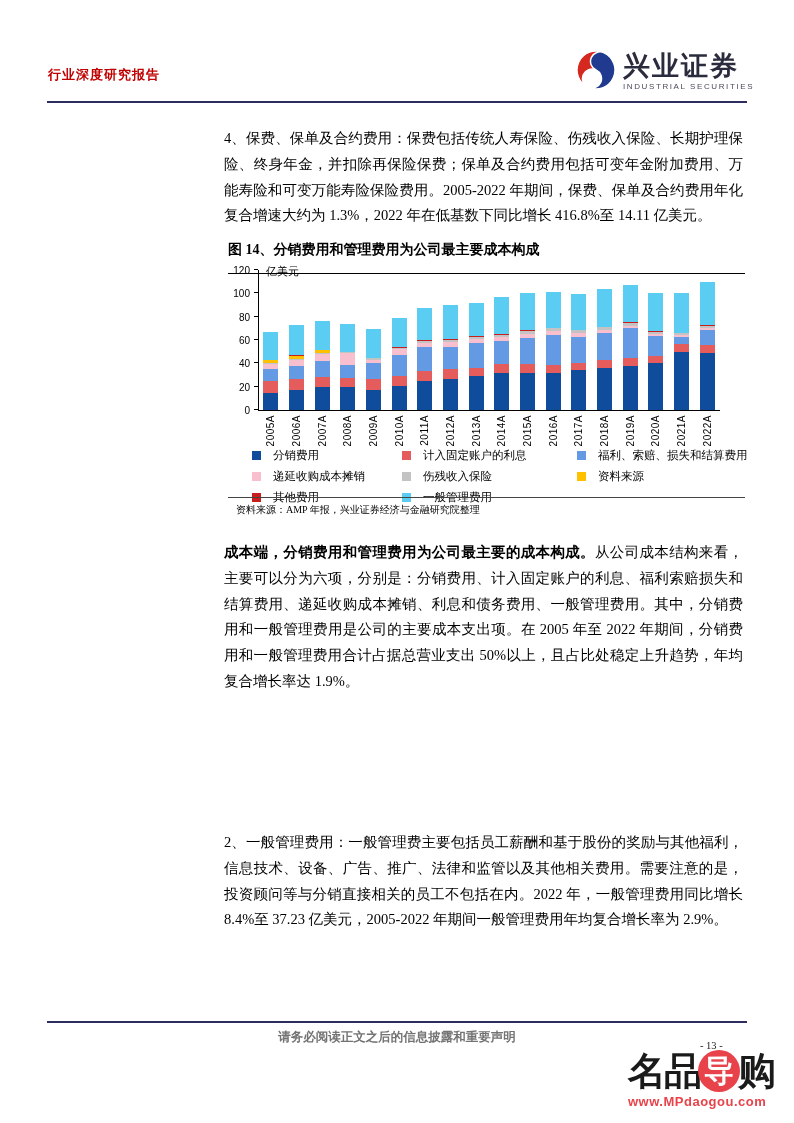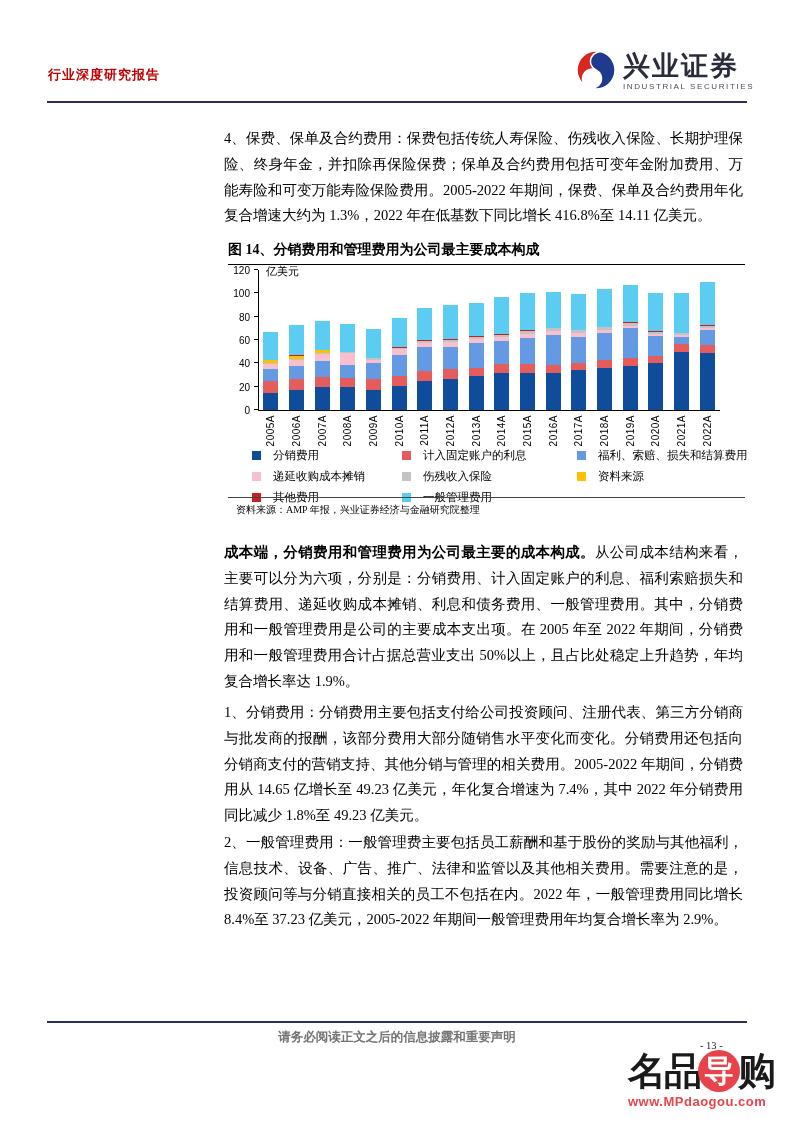--- a/index.html
+++ b/index.html
@@ -13,21 +13,21 @@
   .brand-cn{font-size:27px;font-weight:bold;color:#2b2b3e;font-family:"Liberation Serif",serif;letter-spacing:2px;}
   .brand-en{font-size:8px;color:#4a4a5a;letter-spacing:1.6px;margin-top:3px;font-family:"Liberation Sans",sans-serif;}
   .rule{position:absolute;height:2px;background:#2c2c5e;left:47px;width:700px;}
   .rule-top{top:101px;}
   .rule-bottom{top:1021px;}
   
   .para{position:absolute;left:224px;width:519px;font-size:14.5px;line-height:25.8px;text-align:justify;}
   .lead-bold{font-weight:bold;}
   
   .fig-title{position:absolute;left:228px;top:241px;width:517px;font-size:14px;font-weight:bold;
-             border-bottom:1.5px solid #000;padding-bottom:5px;}
+             border-bottom:1.5px solid #000;padding-bottom:14px;}
   .chart{position:absolute;left:230px;top:270px;display:flex;}
   .yaxis{position:relative;width:28px;height:140px;font-size:10px;font-family:"Liberation Sans",sans-serif;}
   .ytick{position:absolute;right:8px;width:20px;text-align:right;color:#000;}
   .ymark{position:absolute;right:0;width:4px;height:1px;background:#000;}
   .plot{position:relative;width:462px;height:180px;display:flex;}
   .axis-y{position:absolute;left:0;top:0;width:1px;height:141px;background:#000;}
   .axis-x{position:absolute;left:0;top:140px;width:100%;height:1px;background:#000;}
   .unit{position:absolute;left:8px;top:-6px;font-size:11px;}
   .bar-slot{flex:1;display:flex;flex-direction:column;align-items:center;}
   .bar-wrap{height:140px;display:flex;align-items:flex-end;}
@@ -407,21 +407,20 @@
       </div>
     </div>
 
   <div class="src-rule"></div>
   <div class="source">资料来源：AMP 年报，兴业证券经济与金融研究院整理</div>
 
   <div class="para" style="top:540px;">
     <span class="lead-bold">成本端，分销费用和管理费用为公司最主要的成本构成。</span><span>从公司成本结构来看，主要可以分为六项，分别是：分销费用、计入固定账户的利息、福利索赔损失和结算费用、递延收购成本摊销、利息和债务费用、一般管理费用。其中，分销费用和一般管理费用是公司的主要成本支出项。在 2005 年至 2022 年期间，分销费用和一般管理费用合计占据总营业支出 50%以上，且占比处稳定上升趋势，年均复合增长率达 1.9%。</span>
   </div>
 
-  <div class="para" style="top:700px;">1、分销费用：分销费用主要包括支付给公司投资顾问、注册代表、第三方分销商与批发商的报酬，该部分费用大部分随销售水平变化而变化。分销费用还包括向分销商支付的营销支持、其他分销与管理的相关费用。2005-2022 年期间，分销费用从 14.65 亿增长至 49.23 亿美元，年化复合增速为 7.4%，其中 2022 年分销费用同比减少 1.8%至 49.23 亿美元。</div>
   <div class="para" style="top:830px;">2、一般管理费用：一般管理费主要包括员工薪酬和基于股份的奖励与其他福利，信息技术、设备、广告、推广、法律和监管以及其他相关费用。需要注意的是，投资顾问等与分销直接相关的员工不包括在内。2022 年，一般管理费用同比增长 8.4%至 37.23 亿美元，2005-2022 年期间一般管理费用年均复合增长率为 2.9%。</div>
 
   <div class="rule rule-bottom"></div>
   <div class="disclaimer">请务必阅读正文之后的信息披露和重要声明</div>
   <div class="pagenum">- 13 -</div>
 
   <div class="watermark">
     <div class="wm-row">
       <span class="wm-char">名</span>
       <span class="wm-char">品</span>

